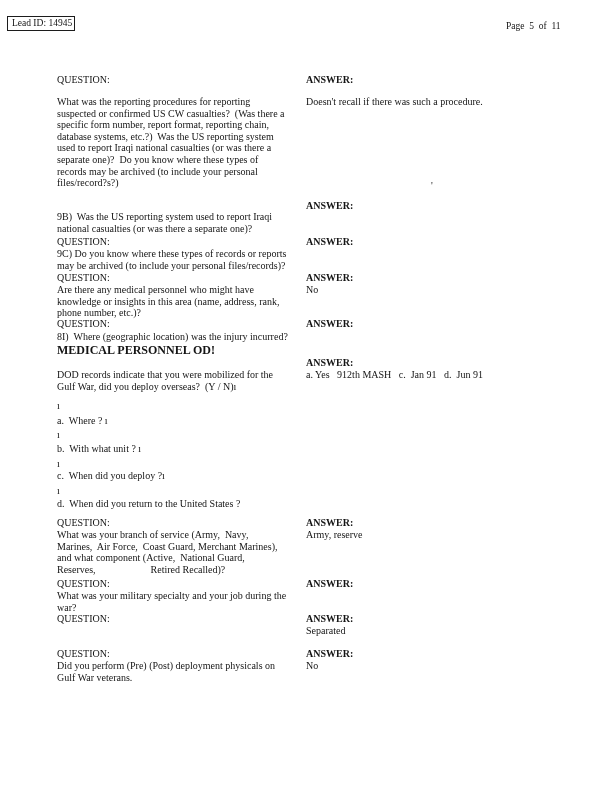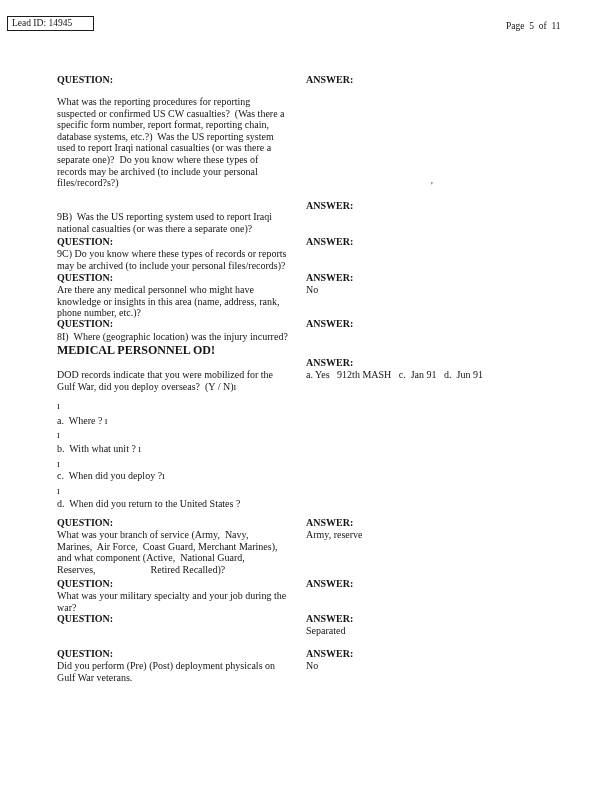--- a/index.html
+++ b/index.html
@@ -9,32 +9,32 @@
     width:611px; height:792px;
     margin:0 auto;
     background:#ffffff;
     font-family:"Liberation Serif", serif;
     color:#141414;
     overflow:hidden;
   }
   .leadbox {
     position:absolute; top:16px; left:7px;
     border:1.5px solid #1c1c1c;
-    padding:1px 21px 2px 4px;
+    padding:1px 2px 2px 4px;
     font-size:9.5px;
     background:#fff;
   }
   .pagenum {
     position:absolute; top:21px; left:506px;
     font-size:9.5px;
     white-space:pre;
   }
   .ql {
     position:absolute; left:57px;
-    font-weight:bold; font-size:10px;
+    font-weight:normal; font-size:10px;
   }
   .al {
     position:absolute; left:306px;
     font-weight:bold; font-size:10px;
   }
   .qt {
     position:absolute; left:57px; width:258px;
     font-size:10px; line-height:11.6px;
     white-space:pre-wrap;
   }
@@ -71,20 +71,21 @@
   <div class="ql" style="top:74px">QUESTION:</div>
   <div class="al" style="top:74px">ANSWER:</div>
   <div class="qt" style="top:96px">What was the reporting procedures for reporting
 suspected or confirmed US CW casualties?  (Was there a
 specific form number, report format, reporting chain,
 database systems, etc.?)  Was the US reporting system
 used to report Iraqi national casualties (or was there a
 separate one)?  Do you know where these types of
 records may be archived (to include your personal
 files/record?s?)</div>
+  <div class="at" style="top:96px">Doesn't recall if there was such a procedure.</div>
 
   <div class="al" style="top:200px">ANSWER:</div>
   <div class="qt" style="top:211px">9B)  Was the US reporting system used to report Iraqi
 national casualties (or was there a separate one)?</div>
 
   <div class="ql" style="top:236px">QUESTION:</div>
   <div class="al" style="top:236px">ANSWER:</div>
   <div class="qt" style="top:248px">9C) Do you know where these types of records or reports
 may be archived (to include your personal files/records)?</div>
 

